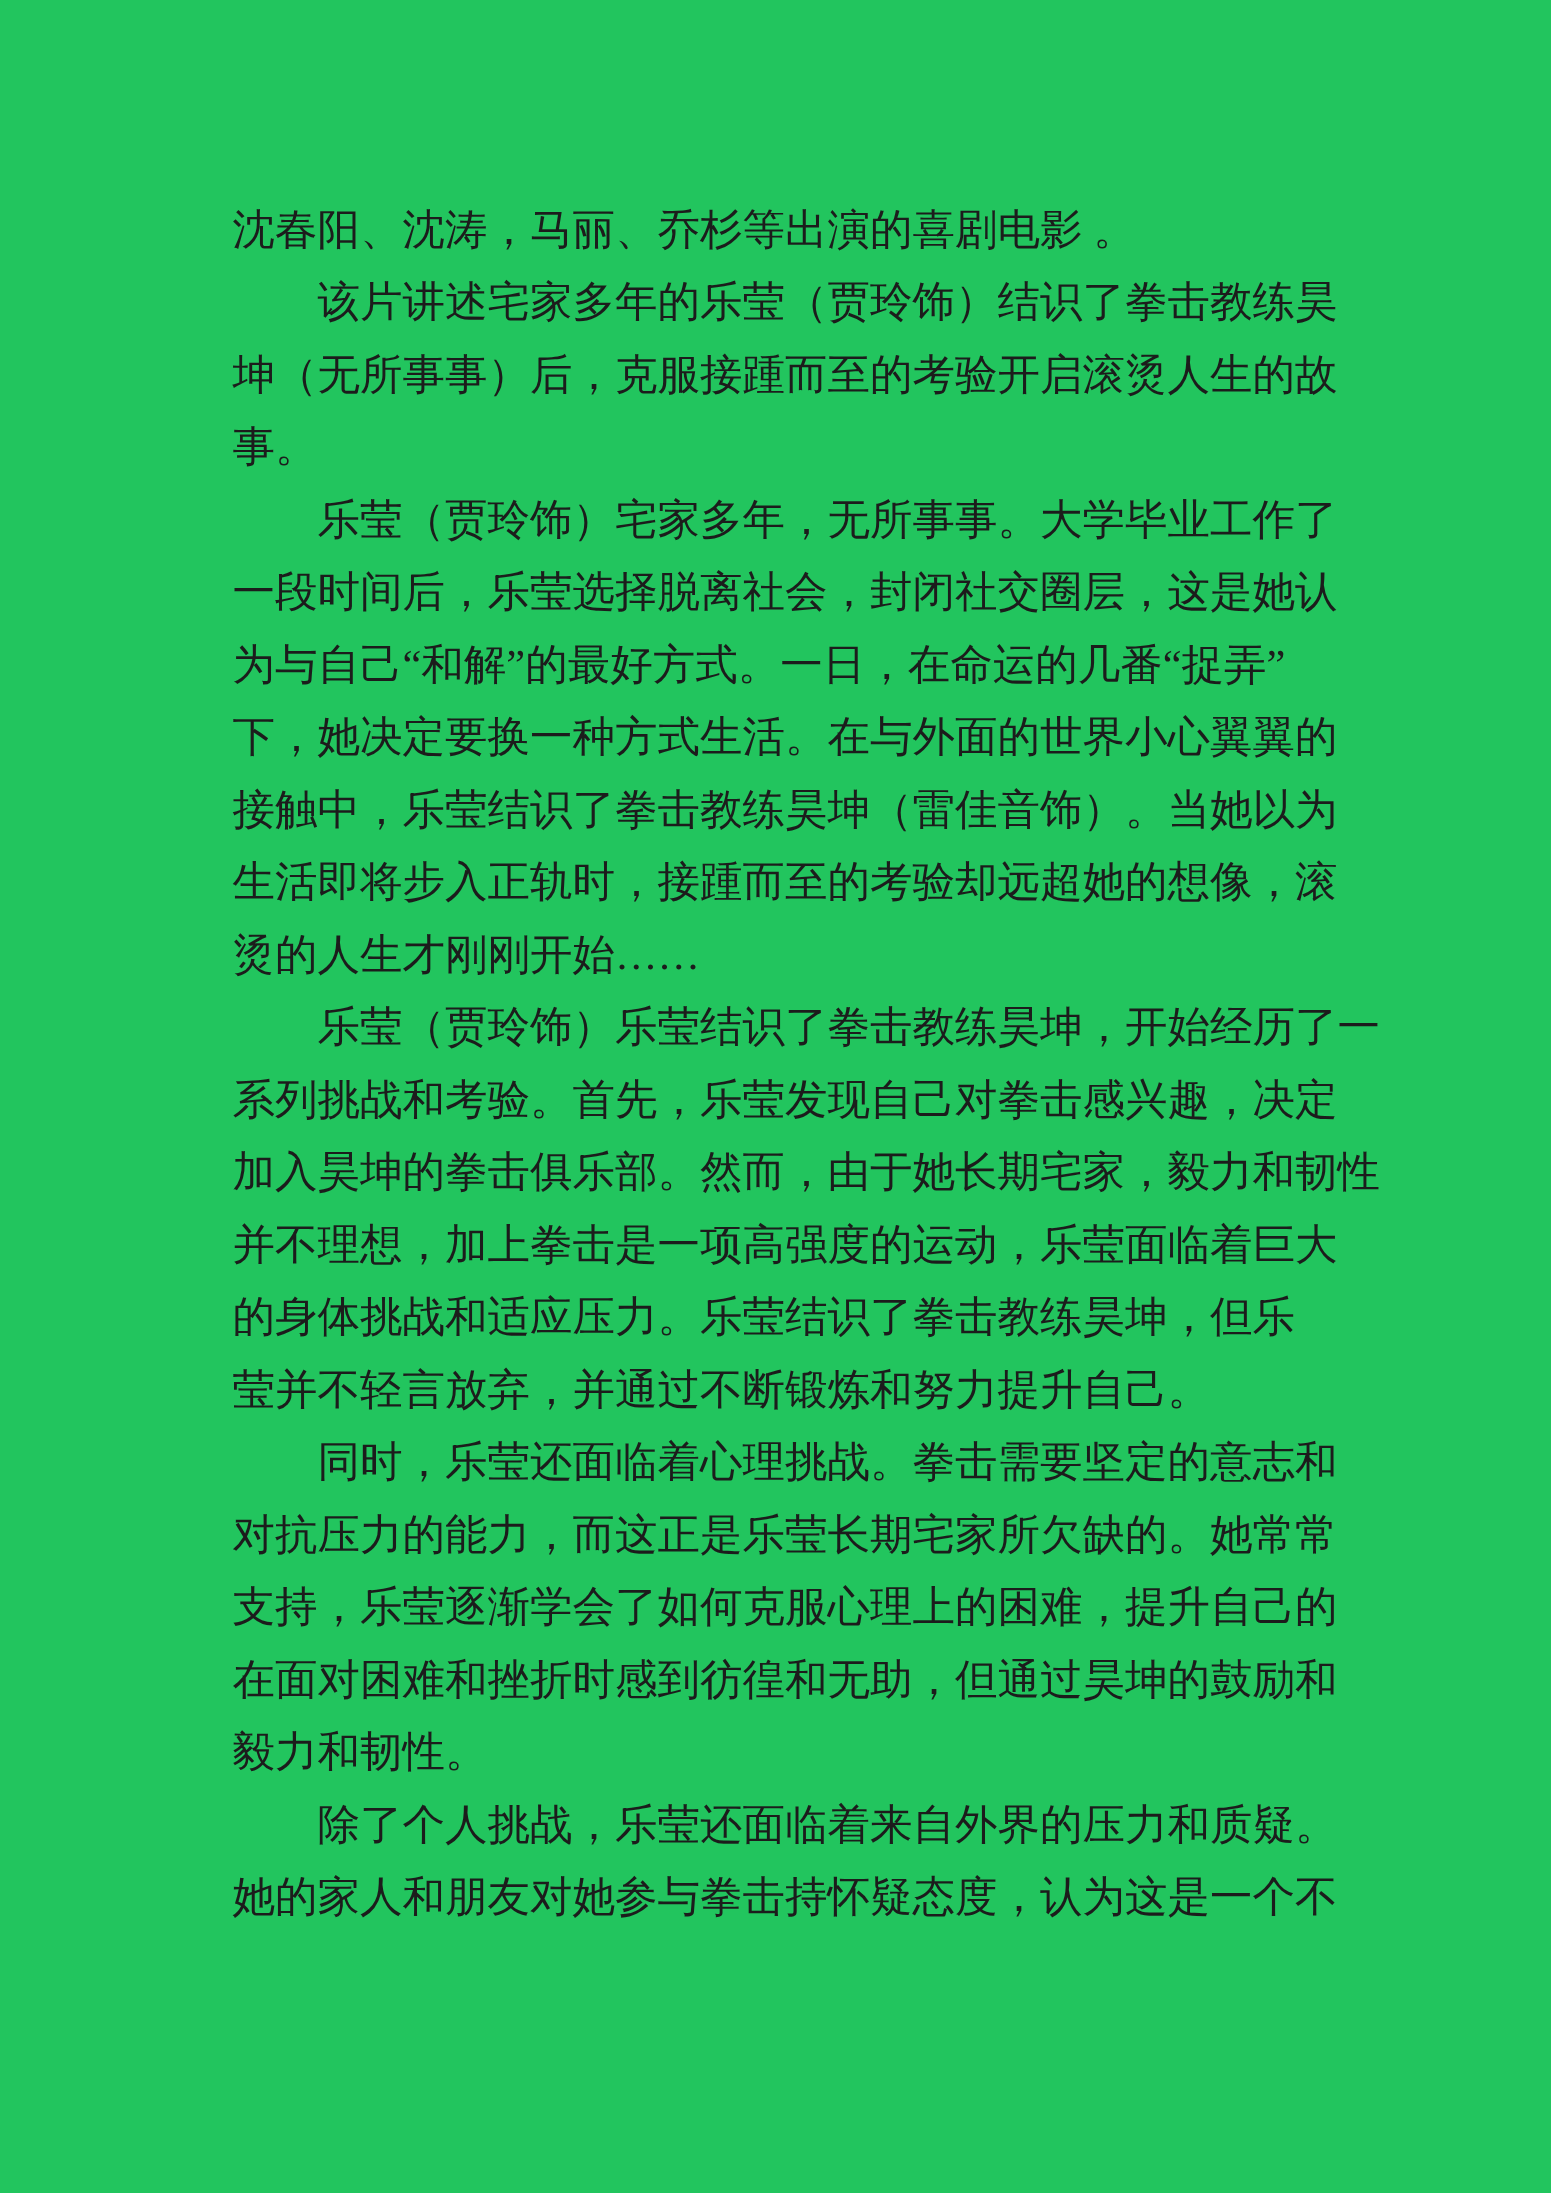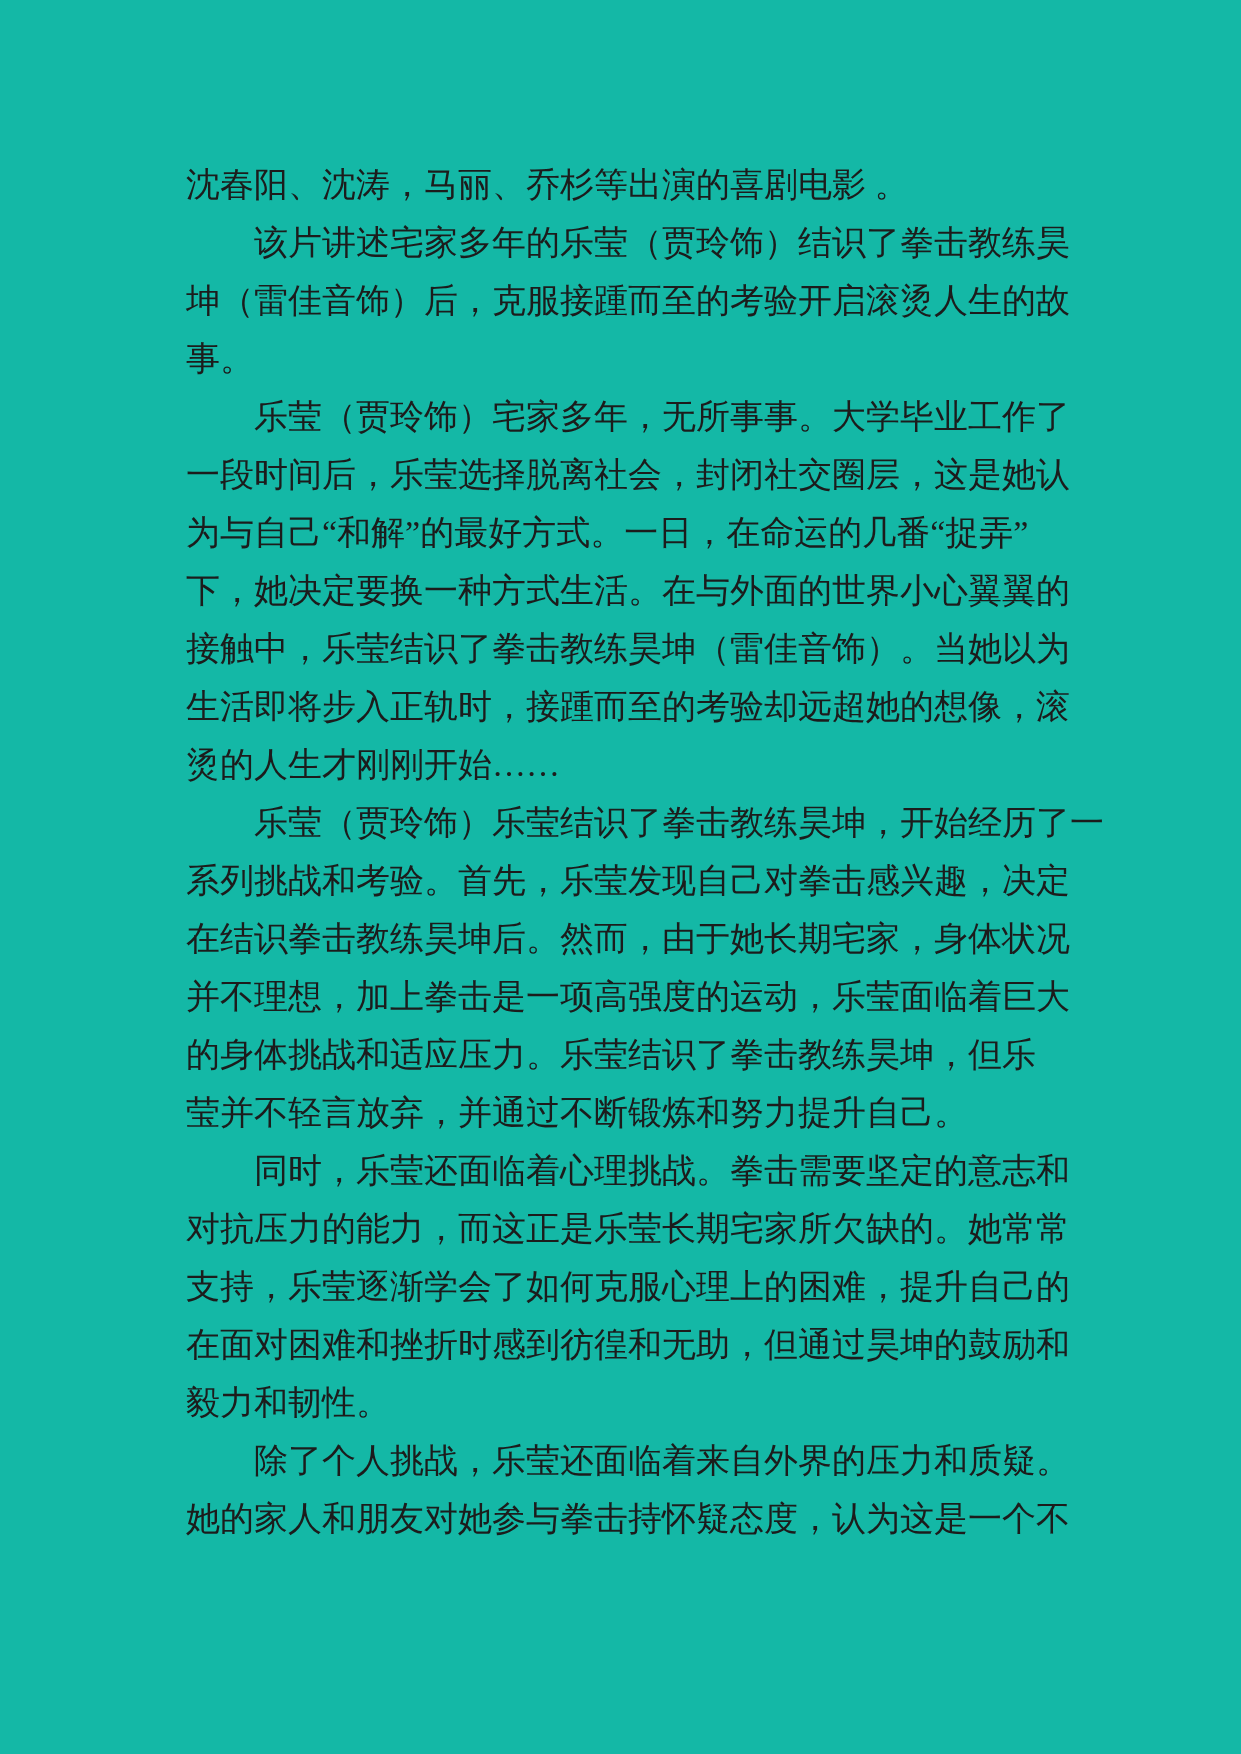--- a/index.html
+++ b/index.html
@@ -4,21 +4,21 @@
 <style>
   html, body {
     margin: 0;
     padding: 0;
     background: #ffffff;
   }
   .page {
     position: relative;
     width: 1241px;
     height: 1754px;
-    background: #14b8a6;
+    background: #22c55e;
     overflow: hidden;
   }
   .text-block {
     position: absolute;
     left: 186px;
     top: 156px;
     width: 880px;
   }
   .line {
     font-family: "Liberation Serif", "DejaVu Serif", serif;
@@ -35,32 +35,32 @@
     text-align: right;
   }
 </style>
 </head>
 <body>
 
 <div class="page">
   <div class="text-block" id="text-block">
       <div class="line">沈春阳、沈涛，马丽、乔杉等出演的喜剧电影 。</div>
       <div class="line indent">该片讲述宅家多年的乐莹（贾玲饰）结识了拳击教练昊</div>
-      <div class="line">坤（雷佳音饰）后，克服接踵而至的考验开启滚烫人生的故</div>
+      <div class="line">坤（无所事事）后，克服接踵而至的考验开启滚烫人生的故</div>
       <div class="line">事。</div>
       <div class="line indent">乐莹（贾玲饰）宅家多年，无所事事。大学毕业工作了</div>
       <div class="line">一段时间后，乐莹选择脱离社会，封闭社交圈层，这是她认</div>
       <div class="line">为与自己“和解”的最好方式。一日，在命运的几番“捉弄”</div>
       <div class="line">下，她决定要换一种方式生活。在与外面的世界小心翼翼的</div>
       <div class="line">接触中，乐莹结识了拳击教练昊坤（雷佳音饰）。当她以为</div>
       <div class="line">生活即将步入正轨时，接踵而至的考验却远超她的想像，滚</div>
       <div class="line">烫的人生才刚刚开始……</div>
       <div class="line indent">乐莹（贾玲饰）乐莹结识了拳击教练昊坤，开始经历了一</div>
       <div class="line">系列挑战和考验。首先，乐莹发现自己对拳击感兴趣，决定</div>
-      <div class="line">在结识拳击教练昊坤后。然而，由于她长期宅家，身体状况</div>
+      <div class="line">加入昊坤的拳击俱乐部。然而，由于她长期宅家，毅力和韧性</div>
       <div class="line">并不理想，加上拳击是一项高强度的运动，乐莹面临着巨大</div>
       <div class="line">的身体挑战和适应压力。乐莹结识了拳击教练昊坤，但乐</div>
       <div class="line">莹并不轻言放弃，并通过不断锻炼和努力提升自己。</div>
       <div class="line indent">同时，乐莹还面临着心理挑战。拳击需要坚定的意志和</div>
       <div class="line">对抗压力的能力，而这正是乐莹长期宅家所欠缺的。她常常</div>
       <div class="line">支持，乐莹逐渐学会了如何克服心理上的困难，提升自己的</div>
       <div class="line">在面对困难和挫折时感到彷徨和无助，但通过昊坤的鼓励和</div>
       <div class="line">毅力和韧性。</div>
       <div class="line indent">除了个人挑战，乐莹还面临着来自外界的压力和质疑。</div>
       <div class="line">她的家人和朋友对她参与拳击持怀疑态度，认为这是一个不</div>

